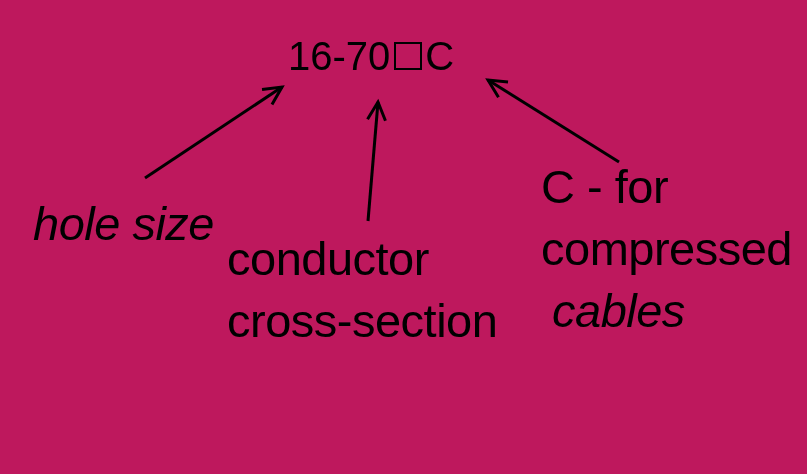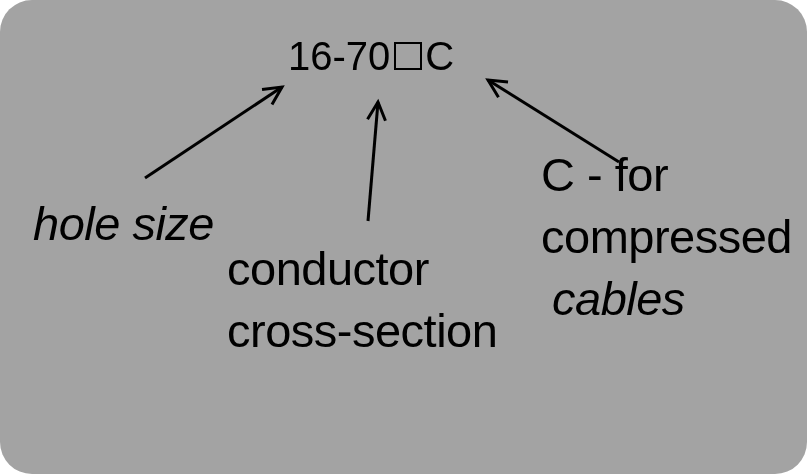--- a/index.html
+++ b/index.html
@@ -4,25 +4,24 @@
 <style>
   html, body {
     margin: 0;
     padding: 0;
     background: #ffffff;
   }
   .canvas {
     position: relative;
     width: 807px;
     height: 474px;
-    background: #a3a3a3;
+    background: #be185d;
     overflow: hidden;
     font-family: "Liberation Sans", "DejaVu Sans", sans-serif;
     color: #000000;
-    border-radius: 32px;
   }
   .arrows {
     position: absolute;
     left: 0;
     top: 0;
     pointer-events: none;
   }
   .title {
     position: absolute;
     left: 288px;
@@ -41,22 +40,22 @@
     vertical-align: baseline;
   }
   .label {
     position: absolute;
     font-size: 47px;
     line-height: 62px;
     letter-spacing: -0.5px;
     white-space: nowrap;
   }
   .label-hole  { left: 33px;  top: 193px; font-style: italic; }
-  .label-cond  { left: 227px; top: 238px; }
-  .label-comp  { left: 541px; top: 144px; }
+  .label-cond  { left: 227px; top: 228px; }
+  .label-comp  { left: 541px; top: 156px; }
   .indent { padding-left: 11px; font-style: italic; }
 </style>
 </head>
 <body>
 
 <div class="canvas">
 
   <svg class="arrows" width="807" height="474" viewBox="0 0 807 474" xmlns="http://www.w3.org/2000/svg">
     <defs>
       <marker id="arrowhead" markerUnits="userSpaceOnUse" markerWidth="26" markerHeight="22" viewBox="0 0 26 22" refX="21" refY="11" orient="auto">

